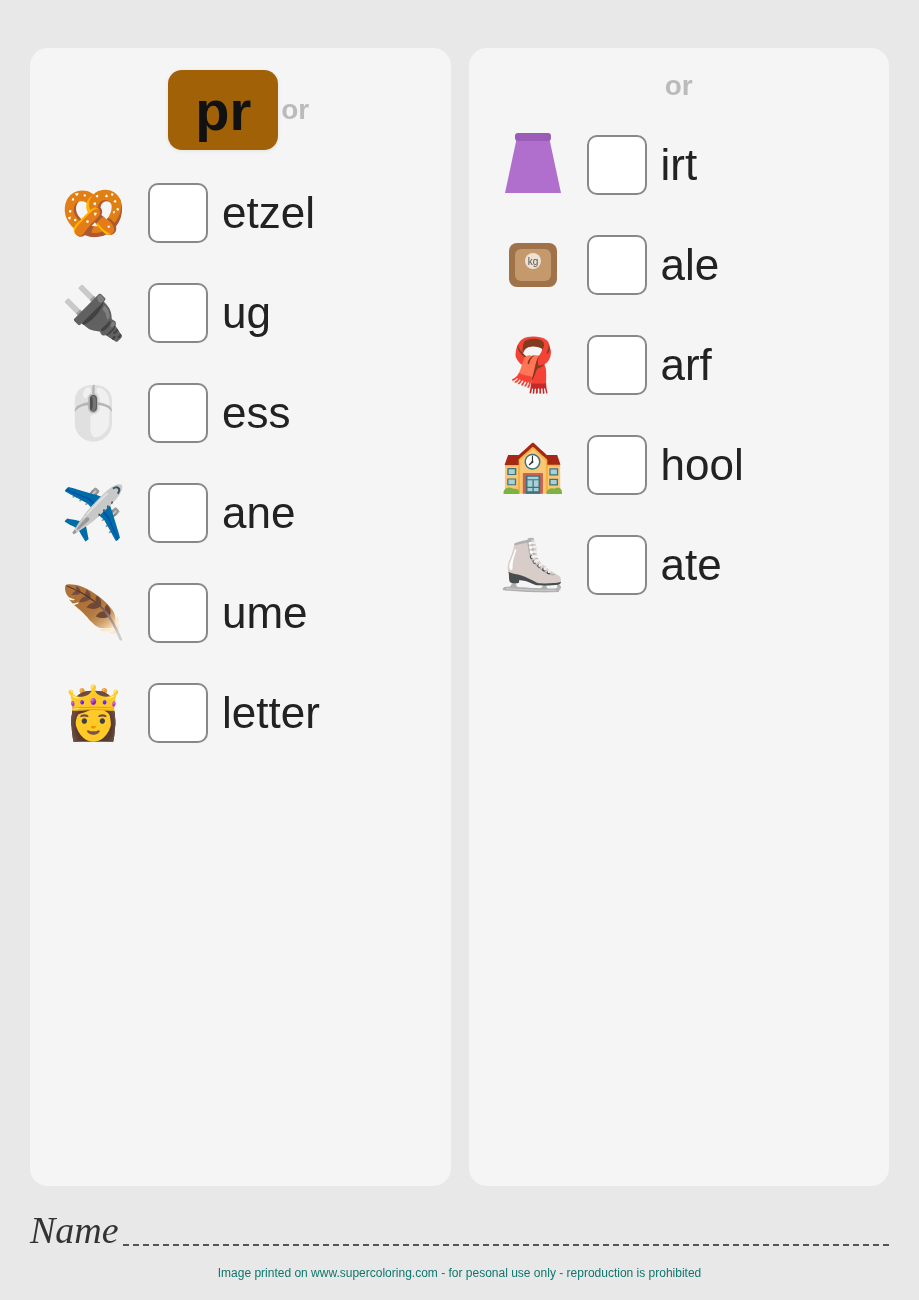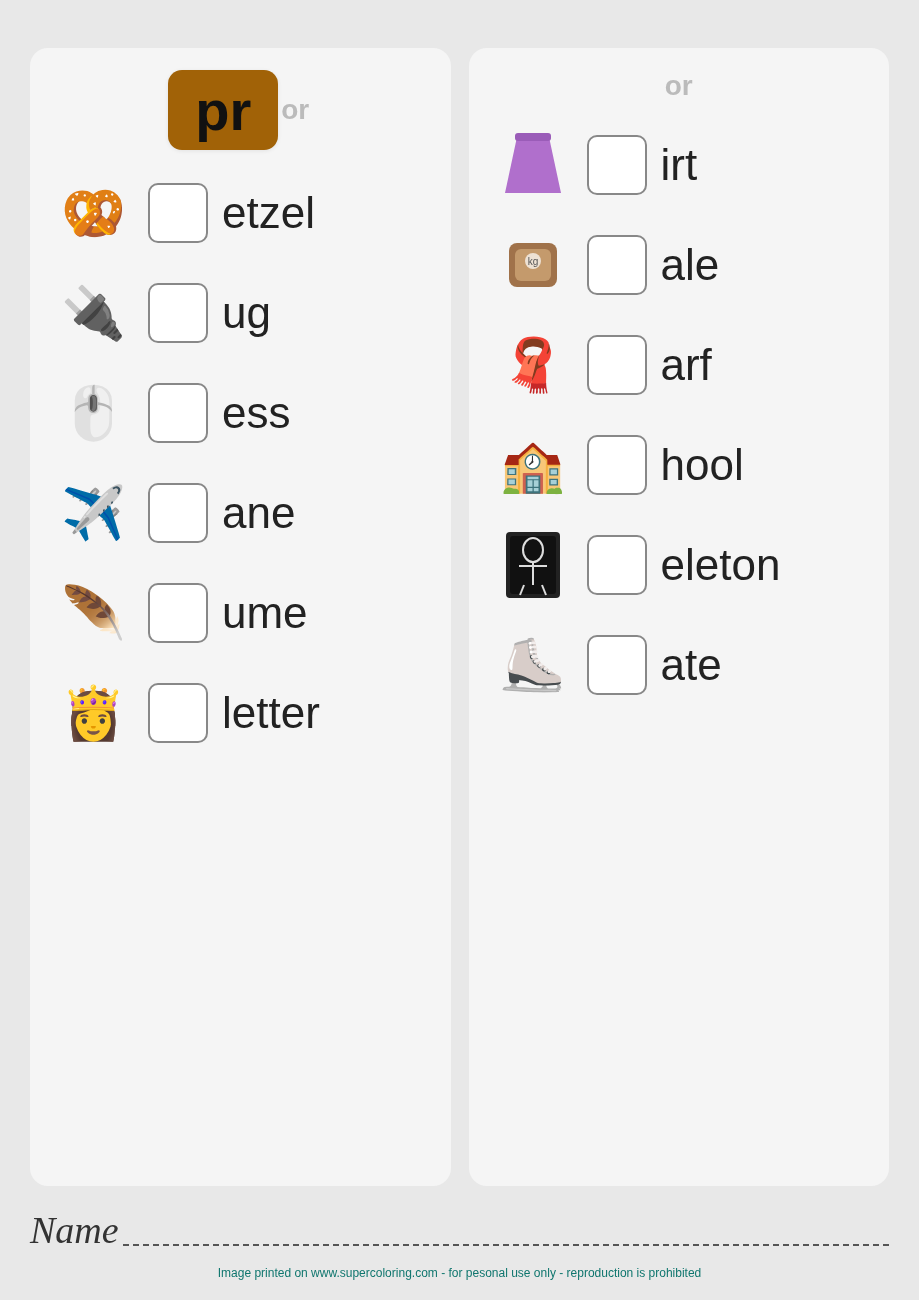--- a/index.html
+++ b/index.html
@@ -232,37 +232,20 @@
         <div class="answer-box"></div>
         <div class="word-suffix">arf</div>
       </div>
 
       <div class="word-row">
         <div class="emoji-box icon-img">🏫</div>
         <div class="answer-box"></div>
         <div class="word-suffix">hool</div>
       </div>
 
-      <div class="word-row">
-        <div class="emoji-box">
-
-          <svg width="58" height="70" viewBox="0 0 58 70">
-            <rect x="2" y="2" width="54" height="66" rx="4" fill="#222"></rect>
-            <rect x="6" y="6" width="46" height="58" rx="3" fill="#111"></rect>
-
-            <ellipse cx="29" cy="20" rx="10" ry="12" fill="none" stroke="#ddd" stroke-width="2"></ellipse>
-            <line x1="29" y1="32" x2="29" y2="55" stroke="#ddd" stroke-width="2"></line>
-            <line x1="15" y1="36" x2="43" y2="36" stroke="#ddd" stroke-width="2"></line>
-            <line x1="20" y1="55" x2="16" y2="65" stroke="#ddd" stroke-width="2"></line>
-            <line x1="38" y1="55" x2="42" y2="65" stroke="#ddd" stroke-width="2"></line>
-          </svg>
-        </div>
-        <div class="answer-box"></div>
-        <div class="word-suffix">eleton</div>
-      </div>
 
       <div class="word-row">
         <div class="emoji-box icon-img">⛸️</div>
         <div class="answer-box"></div>
         <div class="word-suffix">ate</div>
       </div>
 
     </div>
   </div>
 

